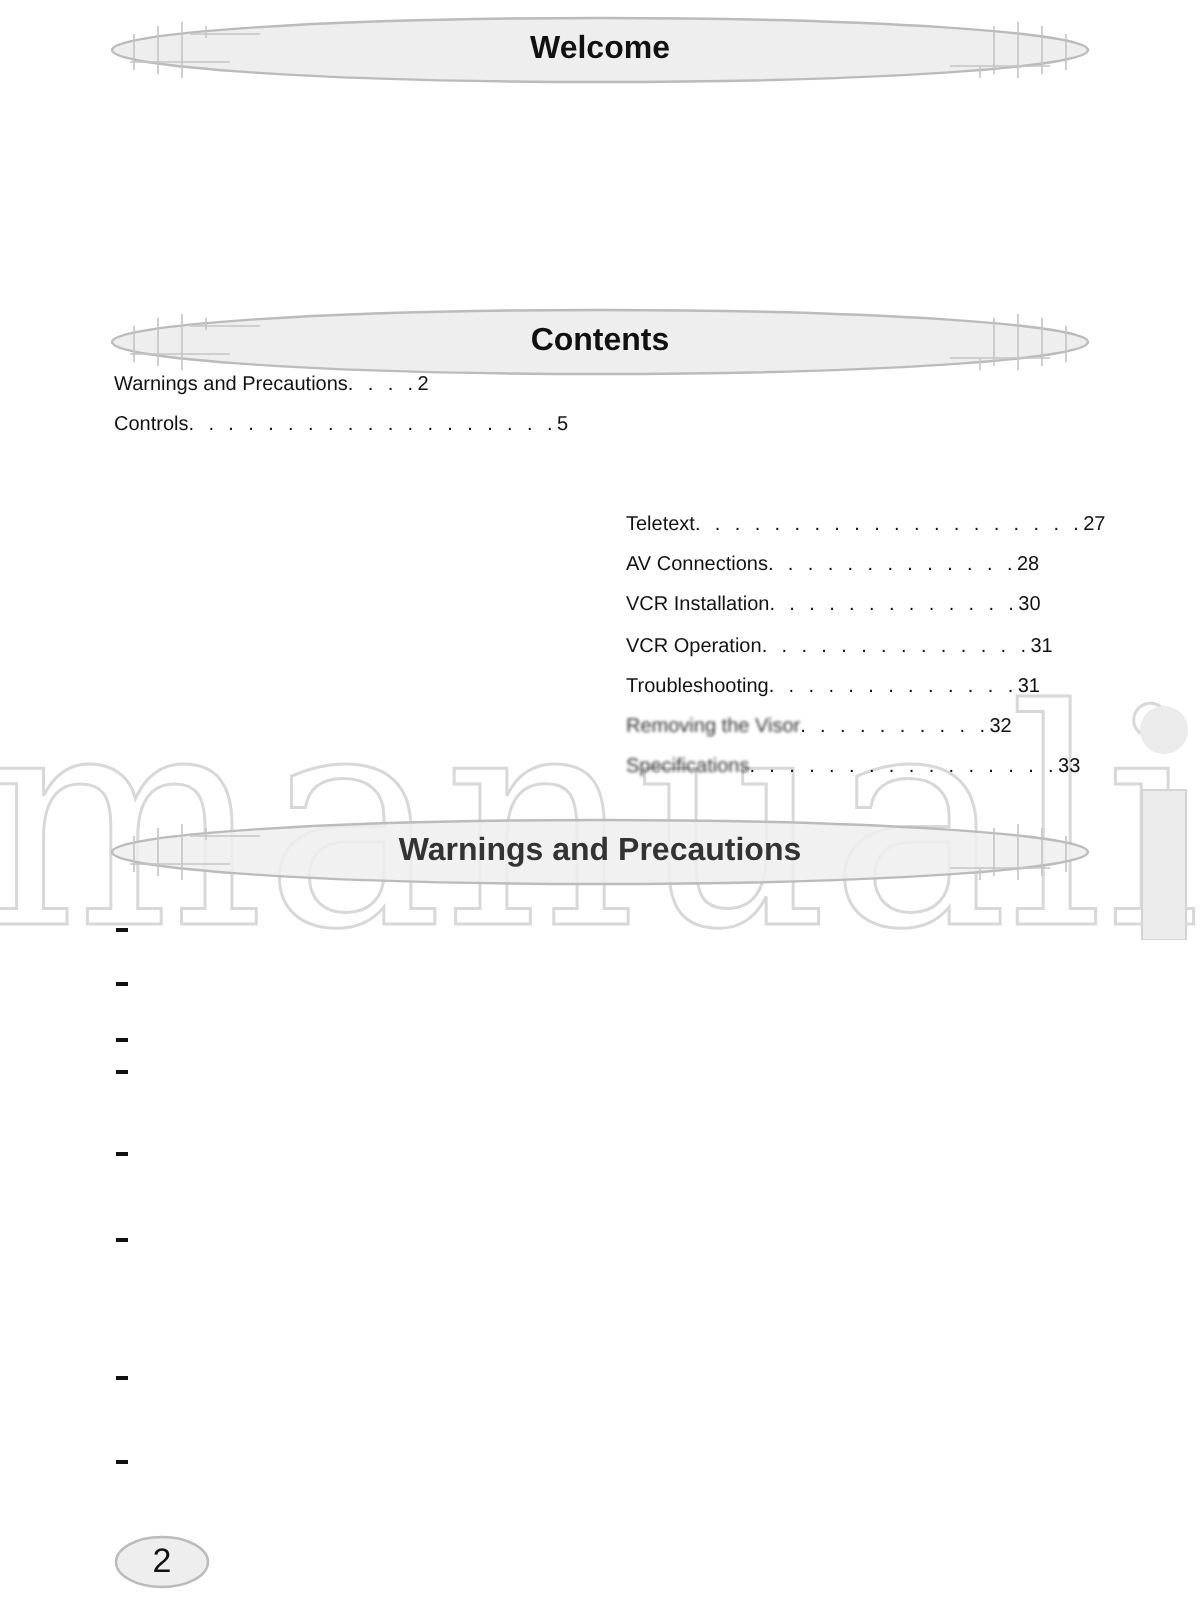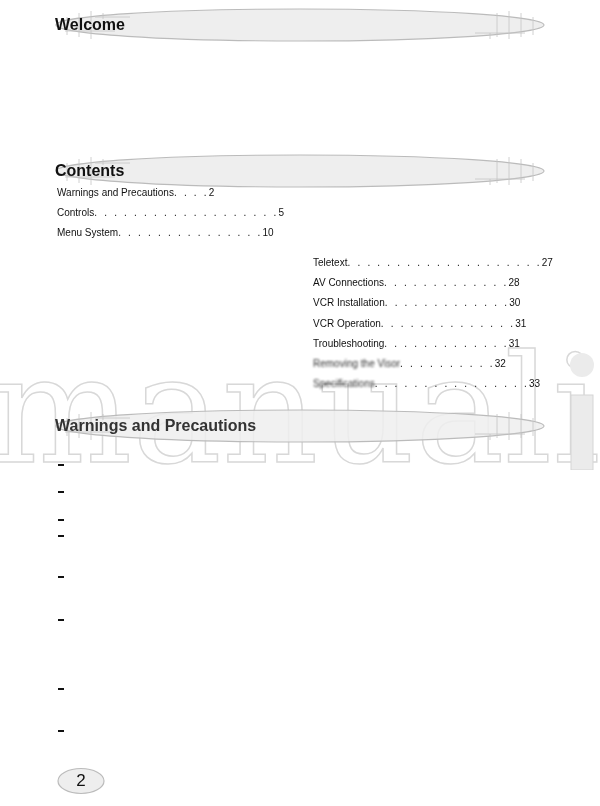--- a/index.html
+++ b/index.html
@@ -2,21 +2,21 @@
 <html><head>
 <meta charset="utf-8">
 <style>
   html, body { margin:0; padding:0; }
   body { width:600px; height:806px; background:#ffffff; position:relative; overflow:hidden;
          font-family:"Liberation Sans", sans-serif; color:#111; }
   .watermark { position:absolute; left:0; top:340px; width:600px; height:130px; pointer-events:none; z-index:0; }
   .banner { position:absolute; left:55px; width:490px; height:36px; z-index:1; }
   .banner svg { position:absolute; left:0; top:0; }
   .banner .title { position:absolute; left:0; right:0; top:0; height:36px; line-height:36px;
-                   text-align:left; font-weight:bold; font-size:16px; color:#111; }
+                   text-align:center; font-weight:bold; font-size:16px; color:#111; }
   .toc { position:absolute; font-size:10px; color:#111; z-index:1; }
   .toc .row { height:20.2px; line-height:20px; white-space:nowrap; }
   .toc .label { display:inline-block; }
   .toc .dots { display:inline-block; letter-spacing:2.2px; }
   .toc .page { display:inline-block; }
   .toc.left { left:57px; top:183px; }
   .toc.right { left:313px; top:253px; }
   .blurred { filter:blur(0.8px); color:#333; }
   .dash { position:absolute; left:58px; width:6px; height:2px; background:#111; z-index:1; }
   .pagenum { position:absolute; left:57px; top:767px; width:48px; height:28px; z-index:1; }
@@ -69,21 +69,20 @@
       <line x1="420" y1="26" x2="470" y2="26"></line>
         <line x1="435" y1="26" x2="435" y2="32"></line>
     </g>
   </svg>
   <div class="title">Contents</div>
 </div>
 
 <div class="toc left">
   <div class="row"><span class="label">Warnings and Precautions</span><span class="dots"> . . . . </span><span class="page">2</span></div>
   <div class="row"><span class="label">Controls</span><span class="dots"> . . . . . . . . . . . . . . . . . . . </span><span class="page">5</span></div>
-  <div class="row"><span class="label">Menu System</span><span class="dots"> . . . . . . . . . . . . . . . </span><span class="page">10</span></div>
 </div>
 
 <div class="toc right">
   <div class="row"><span class="label">Teletext</span><span class="dots"> . . . . . . . . . . . . . . . . . . . . </span><span class="page">27</span></div>
   <div class="row"><span class="label">AV Connections</span><span class="dots"> . . . . . . . . . . . . . </span><span class="page">28</span></div>
   <div class="row"><span class="label">VCR Installation</span><span class="dots"> . . . . . . . . . . . . . </span><span class="page">30</span></div>
   <div class="row"><span class="label">VCR Operation</span><span class="dots"> . . . . . . . . . . . . . . </span><span class="page">31</span></div>
   <div class="row"><span class="label">Troubleshooting</span><span class="dots"> . . . . . . . . . . . . . </span><span class="page">31</span></div>
   <div class="row"><span class="label blurred">Removing the Visor</span><span class="dots"> . . . . . . . . . . </span><span class="page">32</span></div>
   <div class="row"><span class="label blurred">Specifications</span><span class="dots"> . . . . . . . . . . . . . . . . </span><span class="page">33</span></div>

